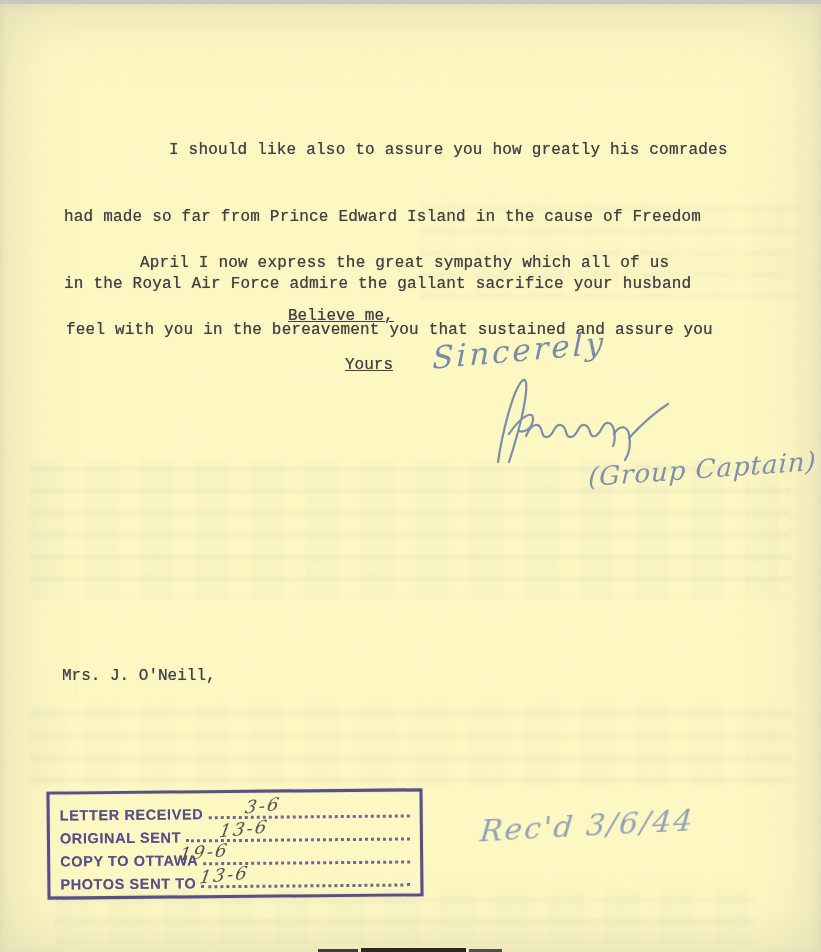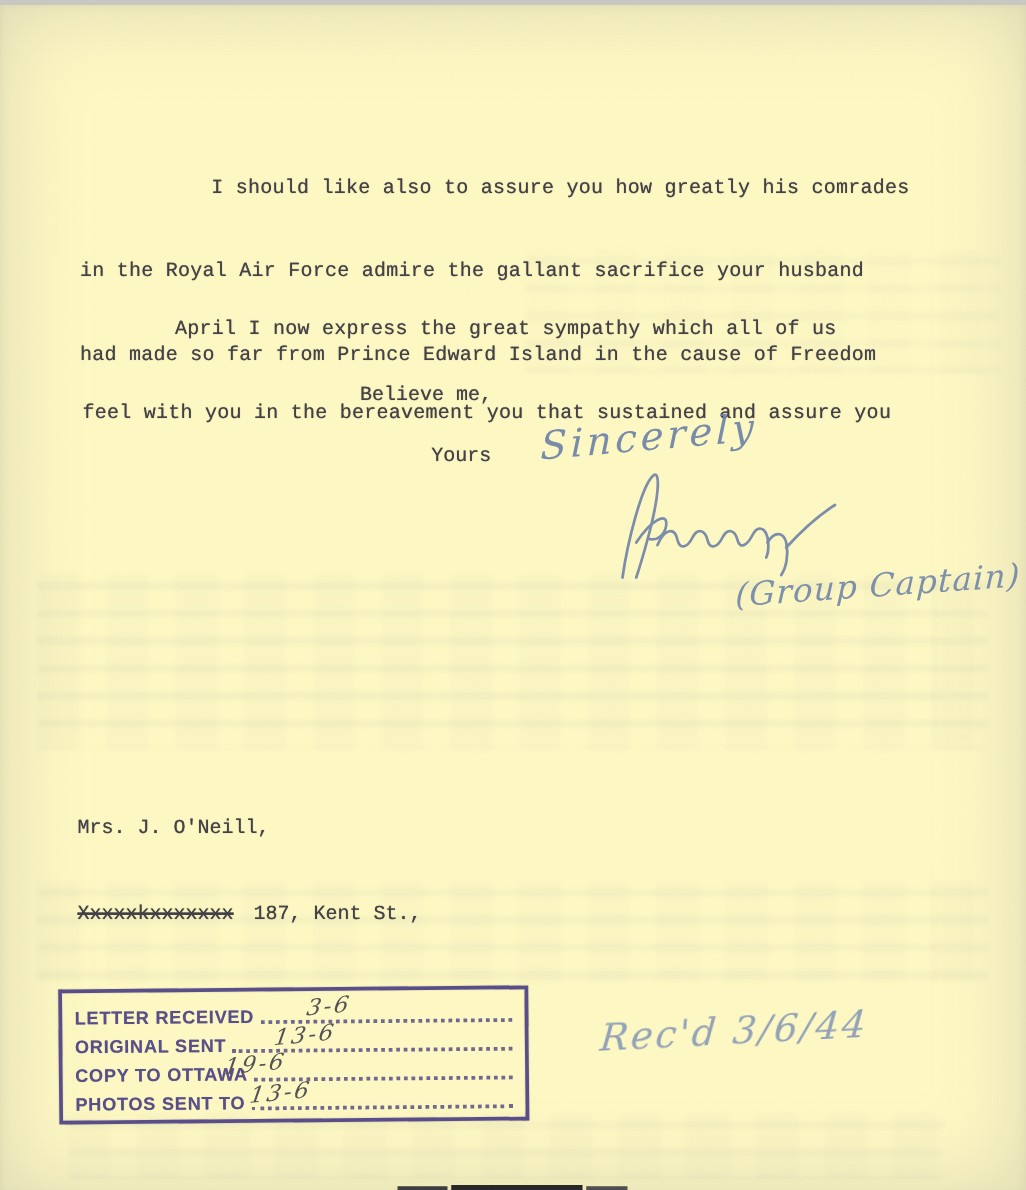--- a/index.html
+++ b/index.html
@@ -12,29 +12,29 @@
     box-shadow:inset 0 0 70px rgba(170,165,155,.38), inset 0 0 8px rgba(180,175,165,.25);
     font-family:"Liberation Mono",monospace;
   }
   
   .tblock{position:absolute;color:#413f44;font:16px/22.4px "Liberation Mono",monospace;letter-spacing:.2px;
           text-shadow:0 0 .7px rgba(52,50,58,.75);white-space:pre;}
   .tline{height:22.4px;}
   .ind1{padding-left:105px;}
   .ind2{padding-left:74px;}
   
-  .typed-word{position:absolute;color:#413f44;font:16px "Liberation Mono",monospace;text-shadow:0 0 .7px rgba(52,50,58,.75);}
+  .typed-word{position:absolute;color:#413f44;font:16px "Liberation Mono",monospace;text-shadow:0 0 .7px rgba(52,50,58,.75);text-decoration:underline;}
   .hand{position:absolute;font-family:"DejaVu Serif",serif;font-style:italic;color:#6d82a8;}
   .sincerely{left:432px;top:328px;font-size:31px;letter-spacing:3px;transform:rotate(-5deg) skewX(-6deg);opacity:.92;}
   .rank{left:588px;top:450px;font-size:26px;letter-spacing:1px;transform:rotate(-4deg) skewX(-6deg);opacity:.88;}
   .sig{position:absolute;left:468px;top:368px;width:240px;height:98px;}
   .recnote{left:480px;top:804px;font-size:30px;letter-spacing:2px;color:#7b90b6;transform:rotate(-3deg) skewX(-8deg);
            opacity:.82;filter:blur(.3px);}
   
-  .addr{position:absolute;left:62px;top:601px;color:#413f44;font:16px/23px "Liberation Mono",monospace;
+  .addr{position:absolute;left:62px;top:615px;color:#413f44;font:16px/23px "Liberation Mono",monospace;
         text-shadow:0 0 .7px rgba(52,50,58,.75);white-space:pre;}
   .struck{text-decoration:line-through;text-decoration-thickness:1.6px;}
   .addr .gap{display:inline-block;width:16px;}
   .canada{color:#56545c;filter:blur(.25px);}
   
   .stamp{position:absolute;left:47px;top:786px;width:352px;height:92px;
          border:3.5px solid #4b4084;transform:rotate(-.5deg);padding:6px 8px 4px 10px;
          box-shadow:0 0 1px rgba(75,64,132,.6), inset 0 0 1px rgba(75,64,132,.5);opacity:.93;}
   .stamp-row{position:relative;display:flex;align-items:flex-end;height:23px;}
   .stamp-label{font:bold 14.5px "Liberation Sans",sans-serif;color:#4b4084;letter-spacing:.6px;white-space:nowrap;
@@ -59,22 +59,22 @@
 
 <div class="page">
 
   <div class="bleed" style="left:420px;top:195px;width:380px;height:100px;opacity:.35;"></div>
   <div class="bleed" style="left:30px;top:455px;width:760px;height:140px;opacity:.55;"></div>
   <div class="bleed" style="left:30px;top:700px;width:760px;height:82px;opacity:.5;"></div>
   <div class="bleed" style="left:55px;top:886px;width:700px;height:54px;opacity:.45;"></div>
 
   <div class="tblock" style="left:64px;top:90px;">
     <div class="tline ind1">I should like also to assure you how greatly his comrades</div>
+    <div class="tline">had made so far from Prince Edward Island in the cause of Freedom</div>
     <div class="tline">in the Royal Air Force admire the gallant sacrifice your husband</div>
-    <div class="tline">had made so far from Prince Edward Island in the cause of Freedom</div>
   </div>
 
   <div class="tblock" style="left:66px;top:203px;">
     <div class="tline ind2">April I now express the great sympathy which all of us</div>
     <div class="tline">feel with you in the bereavement you that sustained and assure you</div>
   </div>
 
   <div class="typed-word" style="left:288px;top:303px;">Believe me,</div>
   <div class="typed-word" style="left:345px;top:352px;">Yours</div>
   <div class="hand sincerely">Sincerely</div>
@@ -86,21 +86,20 @@
       <path d="M 58 64 C 64 50, 72 50, 74 60 C 76 68, 82 66, 86 58 C 90 50, 96 52, 98 60 C 100 68, 106 66, 110 58 C 114 50, 120 52, 122 60 C 124 68, 130 64, 134 56 C 138 48, 144 50, 146 58 C 147 64, 147 70, 145 74"></path>
       <path d="M 146 62 C 152 52, 159 54, 161 62 C 163 72, 161 82, 157 88"></path>
       <path d="M 161 66 C 172 54, 184 42, 200 32"></path>
     </g>
   </svg>
 
   <div class="hand rank">(Group Captain)</div>
 
   <div class="addr">
     <div>Mrs. J. O'Neill,</div>
-    <div><span class="struck">Xxxxxkxxxxxxx</span><span class="gap"></span><span>187, Kent St.,</span></div>
   </div>
 
   <div class="stamp">
     <div class="stamp-row">
       <span class="stamp-label">LETTER RECEIVED</span>
       <span class="stamp-dots"></span>
       <span class="stamp-value sv0">3-6</span>
     </div>
     <div class="stamp-row">
       <span class="stamp-label">ORIGINAL SENT</span>

